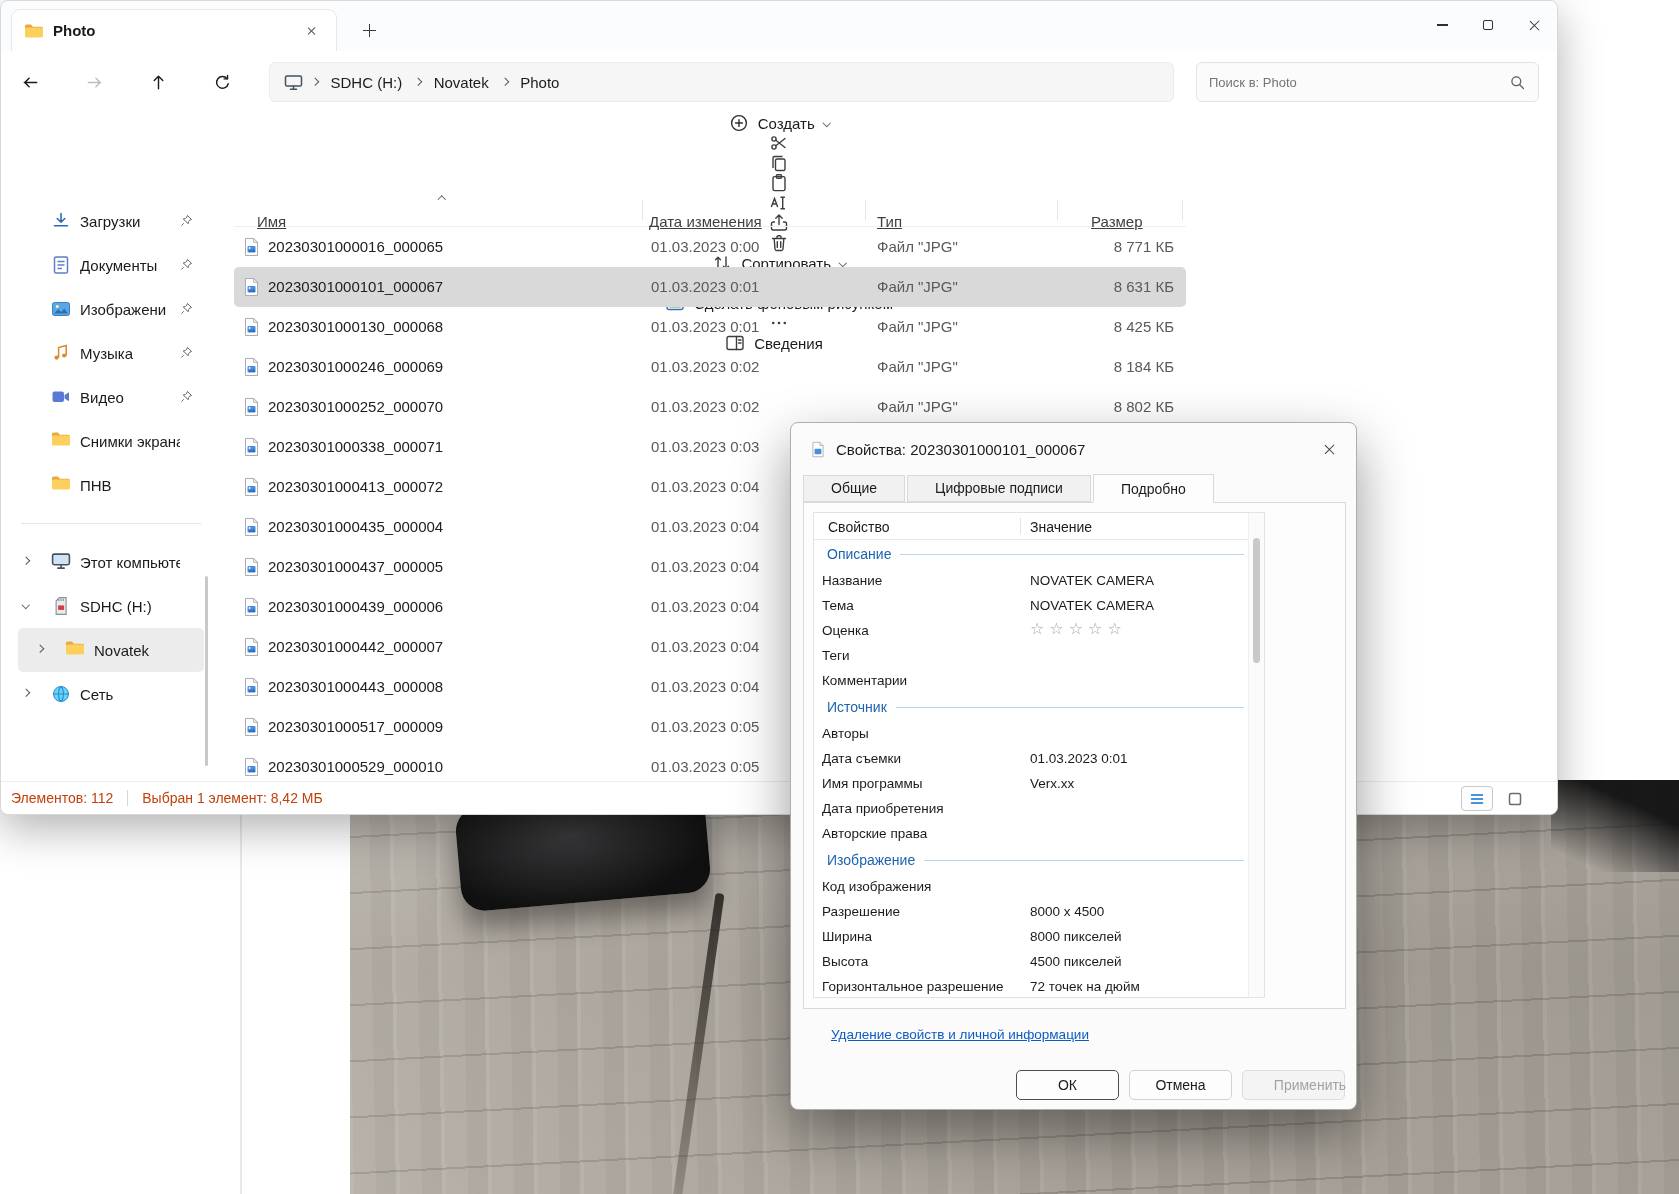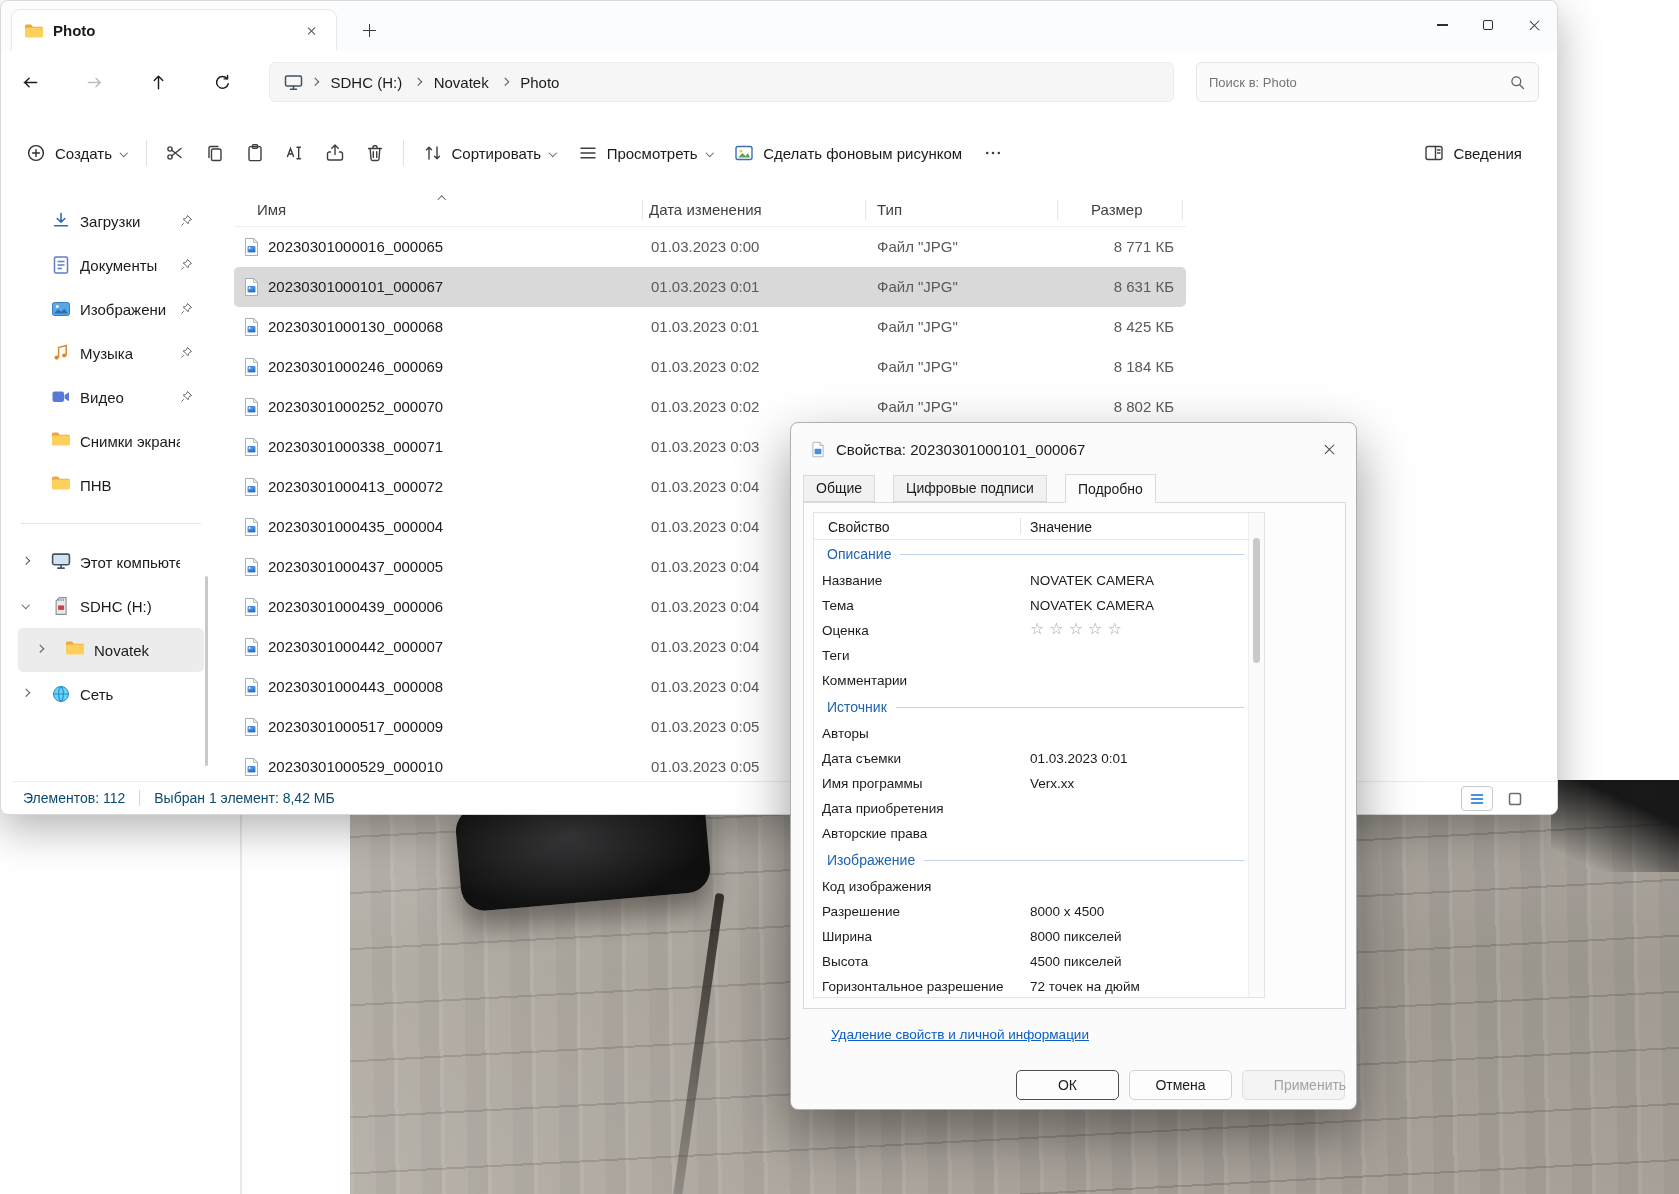--- a/index.html
+++ b/index.html
@@ -65,21 +65,21 @@
   .crumbbar { margin-left:2px; width:905px; height:40px; background:#f6f6f6; border:1px solid #ececec; border-radius:6px;
     display:flex; align-items:center; padding:0 14px; font-size:15px; }
   .crumb-seg { margin:0 4px; white-space:nowrap; }
   .crumb-sep { margin:0 9px; }
   .searchbox { margin-left:22px; width:343px; height:40px; background:#fbfbfb; border:1px solid #e3e3e3; border-radius:6px;
     display:flex; align-items:center; padding:0 12px; }
   .searchbox input { flex:1; border:none; outline:none; background:transparent; font-size:13px; font-family:inherit; color:#1b1b1b; }
   .searchbox input::placeholder { color:#757575; opacity:1; }
 
   
-  .cmdbar { position:absolute; left:0; top:112px; right:0; height:80px; display:flex; align-items:center; padding:0 14px; }
+  .cmdbar { position:absolute; left:0; top:112px; right:0; height:80px; display:flex; align-items:center; padding:0 14px;flex-direction:column; }
   .cmd-btn { display:flex; align-items:center; gap:9px; height:40px; padding:0 11px; border-radius:5px; font-size:15px; white-space:nowrap; }
   .icon-btn { width:40px; height:40px; border-radius:5px; display:flex; align-items:center; justify-content:center; }
   .vsep { width:1px; height:26px; background:#e0e0e0; margin:0 8px; }
   .cmd-gap { flex:1; }
   .details-btn { margin-right:10px; }
 
   
   .sidebar { position:absolute; left:12px; top:192px; width:196px; bottom:33px; padding-top:6px; overflow:hidden; }
   .side-item { position:relative; height:44px; display:flex; align-items:center; font-size:15px; }
   .side-item .s-icon { position:absolute; left:38px; top:12px; width:20px; height:20px; }
@@ -90,49 +90,49 @@
   .side-item.indent .s-label { left:81px; }
   .side-item.indent .t-chev { left:24px; }
   .side-item.selected { background:#ececec; border-radius:5px; margin:0 5px; }
   .side-item.selected .s-icon { left:47px; } .side-item.selected .s-label { left:76px; } .side-item.selected .t-chev { left:19px; }
   .side-divider { height:1px; background:#e6e6e6; margin:16px 8px; }
   .side-scroll { position:absolute; right:1px; top:383px; width:3px; height:190px; background:#c9c9c9; border-radius:2px; }
 
   
   .files { position:absolute; left:233px; top:192px; width:952px; height:590px; overflow:hidden; font-size:15px; }
   .fhead { position:relative; height:34px; border-bottom:1px solid #efefef; color:#3f3f3f; }
-  .fh { position:absolute; top:0; line-height:34px; }
+  .fh { position:absolute; top:12px; line-height:34px;text-decoration:underline; }
   .fh-name { left:23px; } .fh-date { left:415px; } .fh-type { left:643px; } .fh-size { left:857px; }
   .sort-ind { position:absolute; left:205px; top:4px; }
   .colsep { position:absolute; top:7px; width:1px; height:20px; background:#e6e6e6; }
   .s1{left:408px}.s2{left:631px}.s3{left:823px}.s4{left:948px}
   .frow { position:relative; height:40px; border-radius:5px; }
   .frow.selected { background:#d9d9d9; }
   .f-icon { position:absolute; left:9px; top:10px; width:17px; height:20px; }
   .f-name { position:absolute; left:34px; line-height:40px; color:#202020; white-space:nowrap; }
   .f-date { position:absolute; left:417px; line-height:40px; color:#5a5a5a; white-space:nowrap; }
   .f-type { position:absolute; left:643px; line-height:40px; color:#5a5a5a; white-space:nowrap; }
   .f-size { position:absolute; right:12px; line-height:40px; color:#5a5a5a; white-space:nowrap; }
 
   
-  .statusbar { position:absolute; left:12px; bottom:0; right:0; height:33px; border-top:1px solid #ededed;
-    display:flex; align-items:center; font-size:14px; color:#0c4a6e; padding-left:10px; background:#fff; border-radius:0 0 8px 8px; }
+  .statusbar { position:absolute; left:0; bottom:0; right:0; height:33px; border-top:1px solid #ededed;
+    display:flex; align-items:center; font-size:14px; color:#c2410c; padding-left:10px; background:#fff; border-radius:0 0 8px 8px; }
   .st-sep { width:1px; height:16px; background:#d6d6d6; margin:0 14px; }
   .st-views { position:absolute; right:26px; top:4px; display:flex; gap:6px; }
   .view-btn { width:32px; height:25px; display:flex; align-items:center; justify-content:center; border-radius:4px; border:1px solid transparent; }
   .view-btn.active { border-color:#c9c9c9; background:#fdfdfd; }
 
   
   .dialog { position:absolute; left:790px; top:422px; width:567px; height:688px; background:#fbfbfb;
     border:1px solid #aeaeae; border-radius:8px; box-shadow:0 22px 55px rgba(0,0,0,.40); z-index:10; font-size:14px; }
   .dlg-title { position:absolute; left:0; top:0; right:0; height:52px; display:flex; align-items:center; padding:0 20px; }
   .dlg-title-text { margin-left:11px; font-size:15px; white-space:nowrap; }
   .dlg-close { position:absolute; right:9px; top:9px; width:36px; height:34px; display:flex; align-items:center; justify-content:center; border-radius:5px; }
   .dlg-tabs { position:absolute; left:12px; top:52px; right:12px; height:27px; display:flex; align-items:flex-end; }
-  .dlg-tab { padding:4px 12px 5px; font-size:14px; background:#f1f1f1; border:1px solid #d9d9d9; margin-right:18px; white-space:nowrap; }
+  .dlg-tab { padding:4px 27px 5px; font-size:14px; background:#f1f1f1; border:1px solid #d9d9d9; margin-right:2px; white-space:nowrap; }
   .dlg-tab.active { background:#fdfdfd; border-bottom:1px solid #fdfdfd; padding-top:6px; margin-bottom:-1px; position:relative; z-index:2; }
   .dlg-page { position:absolute; left:12px; top:79px; width:543px; height:507px; background:#fdfdfd; border:1px solid #d9d9d9; }
   .plist { position:absolute; left:9px; top:9px; width:452px; height:486px; background:#ffffff; border:1px solid #e3e3e3; padding-right:16px; overflow:hidden; }
   .pl-head { position:relative; height:27px; border-bottom:1px solid #e8e8e8; }
   .pl-head::after { content:""; position:absolute; left:206px; top:5px; width:1px; height:16px; background:#e3e3e3; }
   .pl-hprop { position:absolute; left:14px; top:6px; } .pl-hval { position:absolute; left:216px; top:6px; }
   .pl-sec { display:flex; align-items:center; height:28px; padding-left:13px; color:#1c63b0; font-size:14px; }
   .sec-line { flex:1; height:1px; background:#bcd4ec; margin-left:9px; margin-right:4px; }
   .pl-row { position:relative; height:25px; font-size:13.5px; }
   .pl-label { position:absolute; left:8px; top:5px; white-space:nowrap; }

